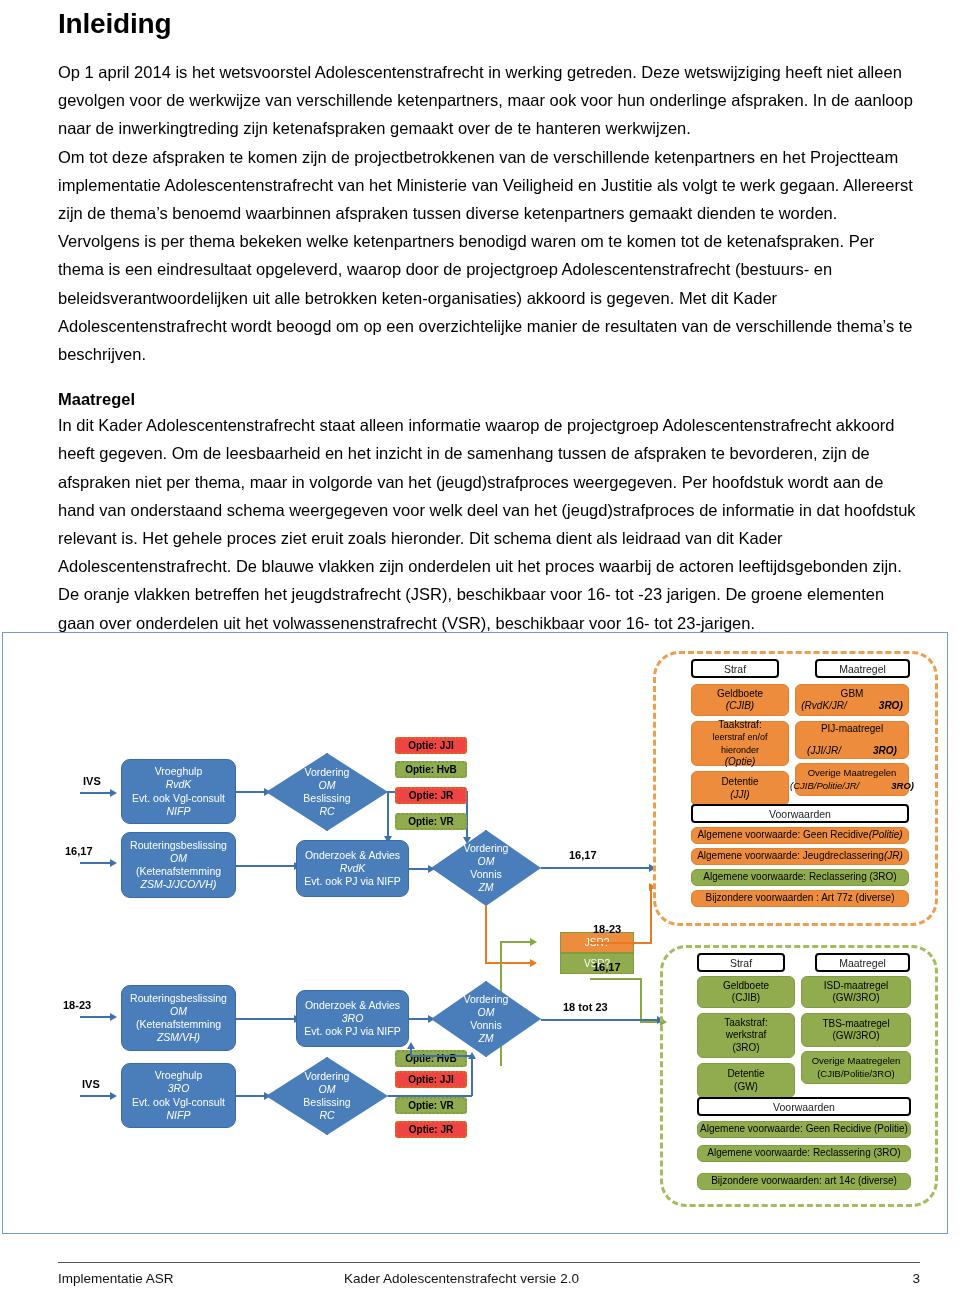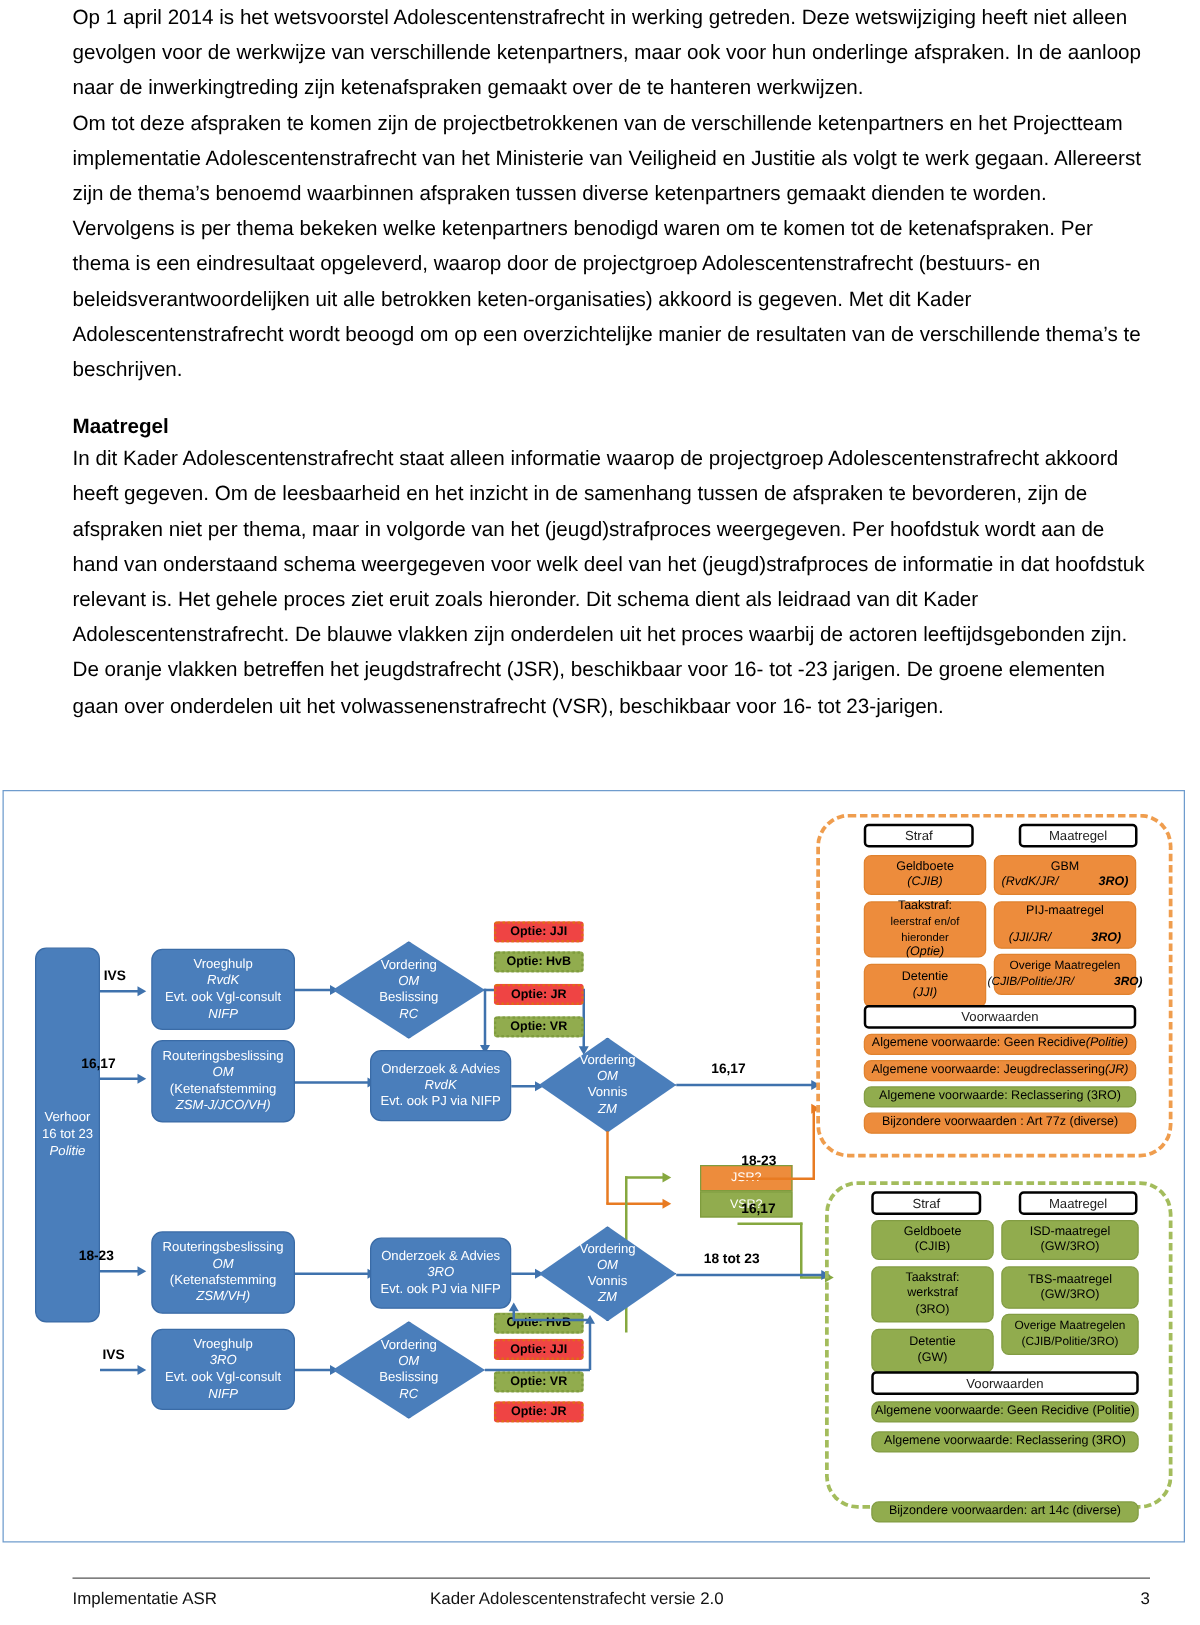--- a/index.html
+++ b/index.html
@@ -76,34 +76,30 @@
   #footer .fl{position:absolute;left:0;top:8px;}
   #footer .fc{position:absolute;left:286px;top:8px;}
   #footer .fr{position:absolute;right:0;top:8px;}
 </style>
 </head>
 <body>
 
 <div id="page">
 
   <div class="textcol">
+    <h1 class="doc-title">Inleiding</h1>
     <p class="para">Op 1 april 2014 is het wetsvoorstel Adolescentenstrafrecht in werking getreden. Deze wetswijziging heeft niet alleen gevolgen voor de werkwijze van verschillende ketenpartners, maar ook voor hun onderlinge afspraken. In de aanloop naar de inwerkingtreding zijn ketenafspraken gemaakt over de te hanteren werkwijzen.</p>
     <p class="para">Om tot deze afspraken te komen zijn de projectbetrokkenen van de verschillende ketenpartners en het Projectteam implementatie Adolescentenstrafrecht van het Ministerie van Veiligheid en Justitie als volgt te werk gegaan. Allereerst zijn de thema’s benoemd waarbinnen afspraken tussen diverse ketenpartners gemaakt dienden te worden. Vervolgens is per thema bekeken welke ketenpartners benodigd waren om te komen tot de ketenafspraken. Per thema is een eindresultaat opgeleverd, waarop door de projectgroep Adolescentenstrafrecht (bestuurs- en beleidsverantwoordelijken uit alle betrokken keten-organisaties) akkoord is gegeven. Met dit Kader Adolescentenstrafrecht wordt beoogd om op een overzichtelijke manier de resultaten van de verschillende thema’s te beschrijven.</p>
     <div class="gap"></div>
     <h2 class="sub-title">Maatregel</h2>
     <p class="para">In dit Kader Adolescentenstrafrecht staat alleen informatie waarop de projectgroep Adolescentenstrafrecht akkoord heeft gegeven. Om de leesbaarheid en het inzicht in de samenhang tussen de afspraken te bevorderen, zijn de afspraken niet per thema, maar in volgorde van het (jeugd)strafproces weergegeven.  Per hoofdstuk wordt aan de hand van onderstaand schema weergegeven voor welk deel van het (jeugd)strafproces de informatie in dat hoofdstuk relevant is. Het gehele proces ziet eruit zoals hieronder.  Dit schema dient als leidraad van dit Kader Adolescentenstrafrecht. De blauwe vlakken zijn onderdelen uit het proces waarbij de actoren leeftijdsgebonden zijn. De oranje vlakken betreffen het jeugdstrafrecht (JSR), beschikbaar voor 16- tot -23 jarigen. De groene elementen gaan over onderdelen uit het volwassenenstrafrecht (VSR), beschikbaar voor 16- tot 23-jarigen.</p>
   </div>
 
   <div id="diagram">
 
-    <div class="verhoor" style="left:25px;top:125px;width:52px;height:300px;">
-      <span>Verhoor</span>
-      <span>16 tot 23</span>
-      <i style="font-style:italic;">Politie</i>
-    </div>
 
     <div class="ln" style="left:77px;top:159px;width:32px;height:1.6px;"></div>
     <div class="arw r" style="left:107px;top:155.5px;"></div>
     <div class="lbl" style="left:80px;top:142px;">IVS</div>
 
     <div class="ln" style="left:77px;top:229px;width:32px;height:1.6px;"></div>
     <div class="arw r" style="left:107px;top:225.5px;"></div>
     <div class="lbl" style="left:62px;top:212px;">16,17</div>
 
     <div class="ln" style="left:77px;top:383px;width:32px;height:1.6px;"></div>
@@ -341,21 +337,21 @@
     </div>
     <div class="pbox gr" style="left:798px;top:418px;width:110px;height:33px;">
       <span style="font-size:9.5px;">Overige Maatregelen</span>
       <span style="font-size:9.5px;">(CJIB/Politie/3RO)</span>
     </div>
 
     <div class="hdrbox" style="left:694px;top:464px;width:214px;">Voorwaarden</div>
 
     <div class="pbox gr" style="left:694px;top:488px;width:214px;height:17px;">Algemene voorwaarde: Geen Recidive (Politie)</div>
     <div class="pbox gr" style="left:694px;top:512px;width:214px;height:17px;">Algemene voorwaarde: Reclassering (3RO)</div>
-    <div class="pbox gr" style="left:694px;top:568px;width:214px;height:17px;">Bijzondere voorwaarden: art 14c (diverse)</div>
+    <div class="pbox gr" style="left:694px;top:540px;width:214px;height:17px;">Bijzondere voorwaarden: art 14c (diverse)</div>
 
   </div>
 
   <div id="footer">
     <span class="fl">Implementatie ASR</span>
     <span class="fc">Kader Adolescentenstrafecht versie 2.0</span>
     <span class="fr">3</span>
   </div>
 
 </div>

